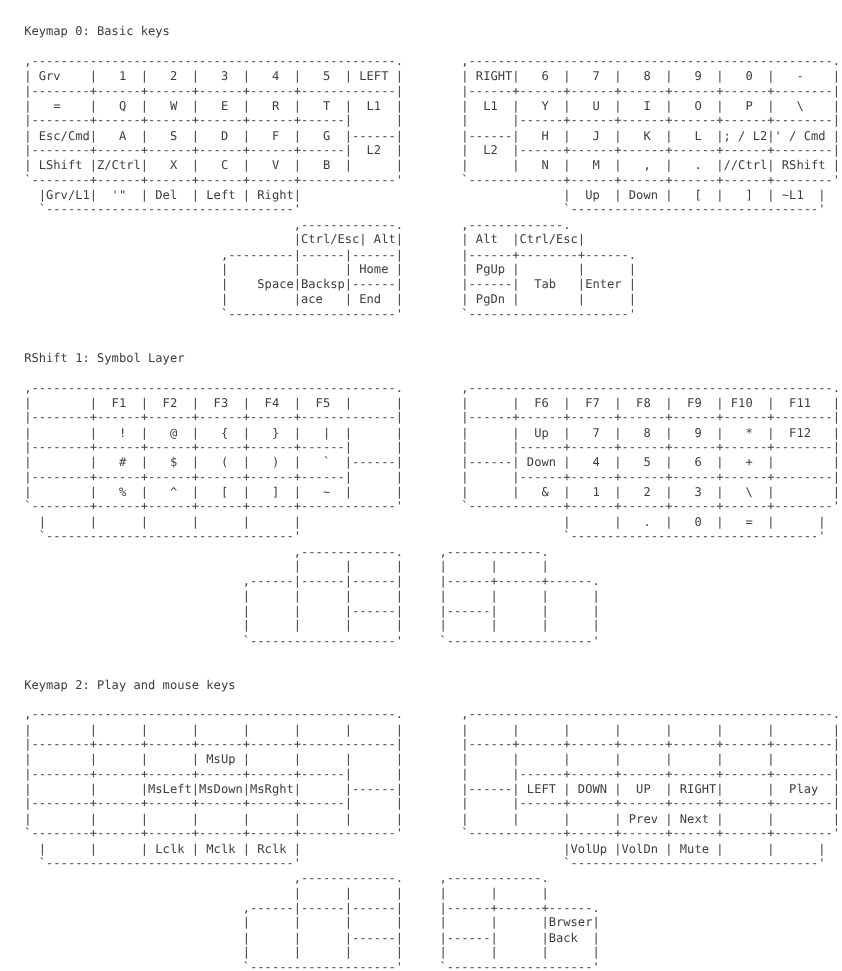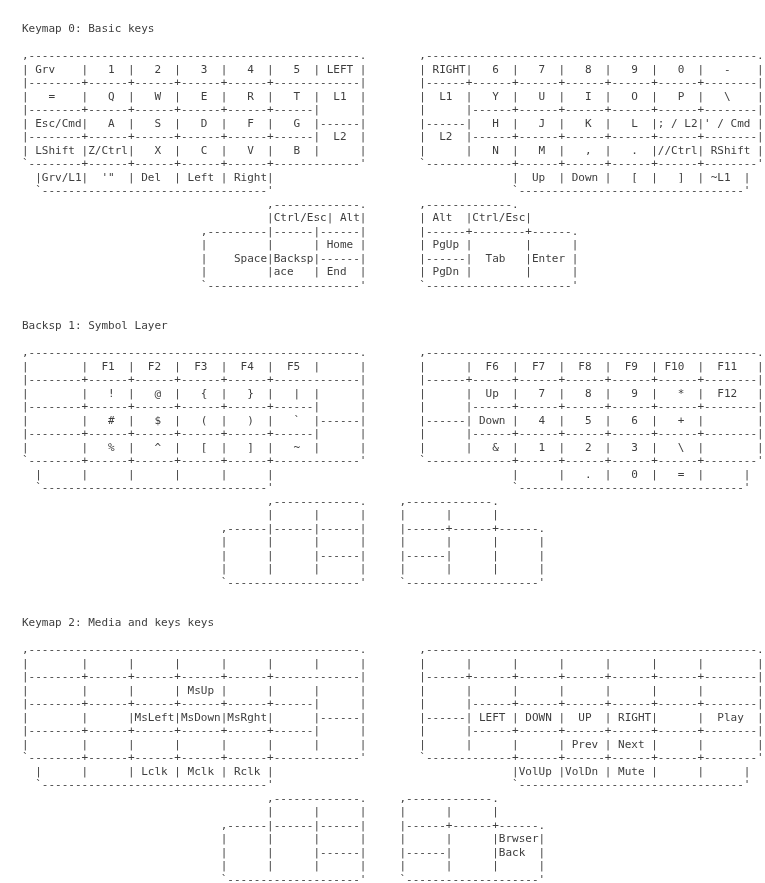--- a/index.html
+++ b/index.html
@@ -58,21 +58,21 @@
                                      ,-------------.        ,-------------.
                                      |Ctrl/Esc| Alt|        | Alt  |Ctrl/Esc|
                            ,---------|------|------|        |------+--------+------.
                            |         |      | Home |        | PgUp |        |      |
                            |    Space|Backsp|------|        |------|  Tab   |Enter |
                            |         |ace   | End  |        | PgDn |        |      |
                            `-----------------------'        `----------------------'</pre>
   </section>
 
   <section class="keymap">
-    <pre class="keymap-title">Backsp 1: Symbol Layer</pre>
+    <pre class="keymap-title">RShift 1: Symbol Layer</pre>
     <pre class="keymap-art">,--------------------------------------------------.        ,--------------------------------------------------.
 |        |  F1  |  F2  |  F3  |  F4  |  F5  |      |        |      |  F6  |  F7  |  F8  |  F9  | F10  |  F11   |
 |--------+------+------+------+------+-------------|        |------+------+------+------+------+------+--------|
 |        |   !  |   @  |   {  |   }  |   |  |      |        |      |  Up  |   7  |   8  |   9  |   *  |  F12   |
 |--------+------+------+------+------+------|      |        |      |------+------+------+------+------+--------|
 |        |   #  |   $  |   (  |   )  |   `  |------|        |------| Down |   4  |   5  |   6  |   +  |        |
 |--------+------+------+------+------+------|      |        |      |------+------+------+------+------+--------|
 |        |   %  |   ^  |   [  |   ]  |   ~  |      |        |      |   &amp;  |   1  |   2  |   3  |   \  |        |
 `--------+------+------+------+------+-------------'        `-------------+------+------+------+------+--------'
   |      |      |      |      |      |                                    |      |   .  |   0  |   =  |      |
@@ -80,21 +80,21 @@
                                      ,-------------.     ,-------------.
                                      |      |      |     |      |      |
                               ,------|------|------|     |------+------+------.
                               |      |      |      |     |      |      |      |
                               |      |      |------|     |------|      |      |
                               |      |      |      |     |      |      |      |
                               `--------------------'     `--------------------'</pre>
   </section>
 
   <section class="keymap">
-    <pre class="keymap-title">Keymap 2: Media and keys keys</pre>
+    <pre class="keymap-title">Keymap 2: Play and mouse keys</pre>
     <pre class="keymap-art">,--------------------------------------------------.        ,--------------------------------------------------.
 |        |      |      |      |      |      |      |        |      |      |      |      |      |      |        |
 |--------+------+------+------+------+-------------|        |------+------+------+------+------+------+--------|
 |        |      |      | MsUp |      |      |      |        |      |      |      |      |      |      |        |
 |--------+------+------+------+------+------|      |        |      |------+------+------+------+------+--------|
 |        |      |MsLeft|MsDown|MsRght|      |------|        |------| LEFT | DOWN |  UP  | RIGHT|      |  Play  |
 |--------+------+------+------+------+------|      |        |      |------+------+------+------+------+--------|
 |        |      |      |      |      |      |      |        |      |      |      | Prev | Next |      |        |
 `--------+------+------+------+------+-------------'        `-------------+------+------+------+------+--------'
   |      |      | Lclk | Mclk | Rclk |                                    |VolUp |VolDn | Mute |      |      |

